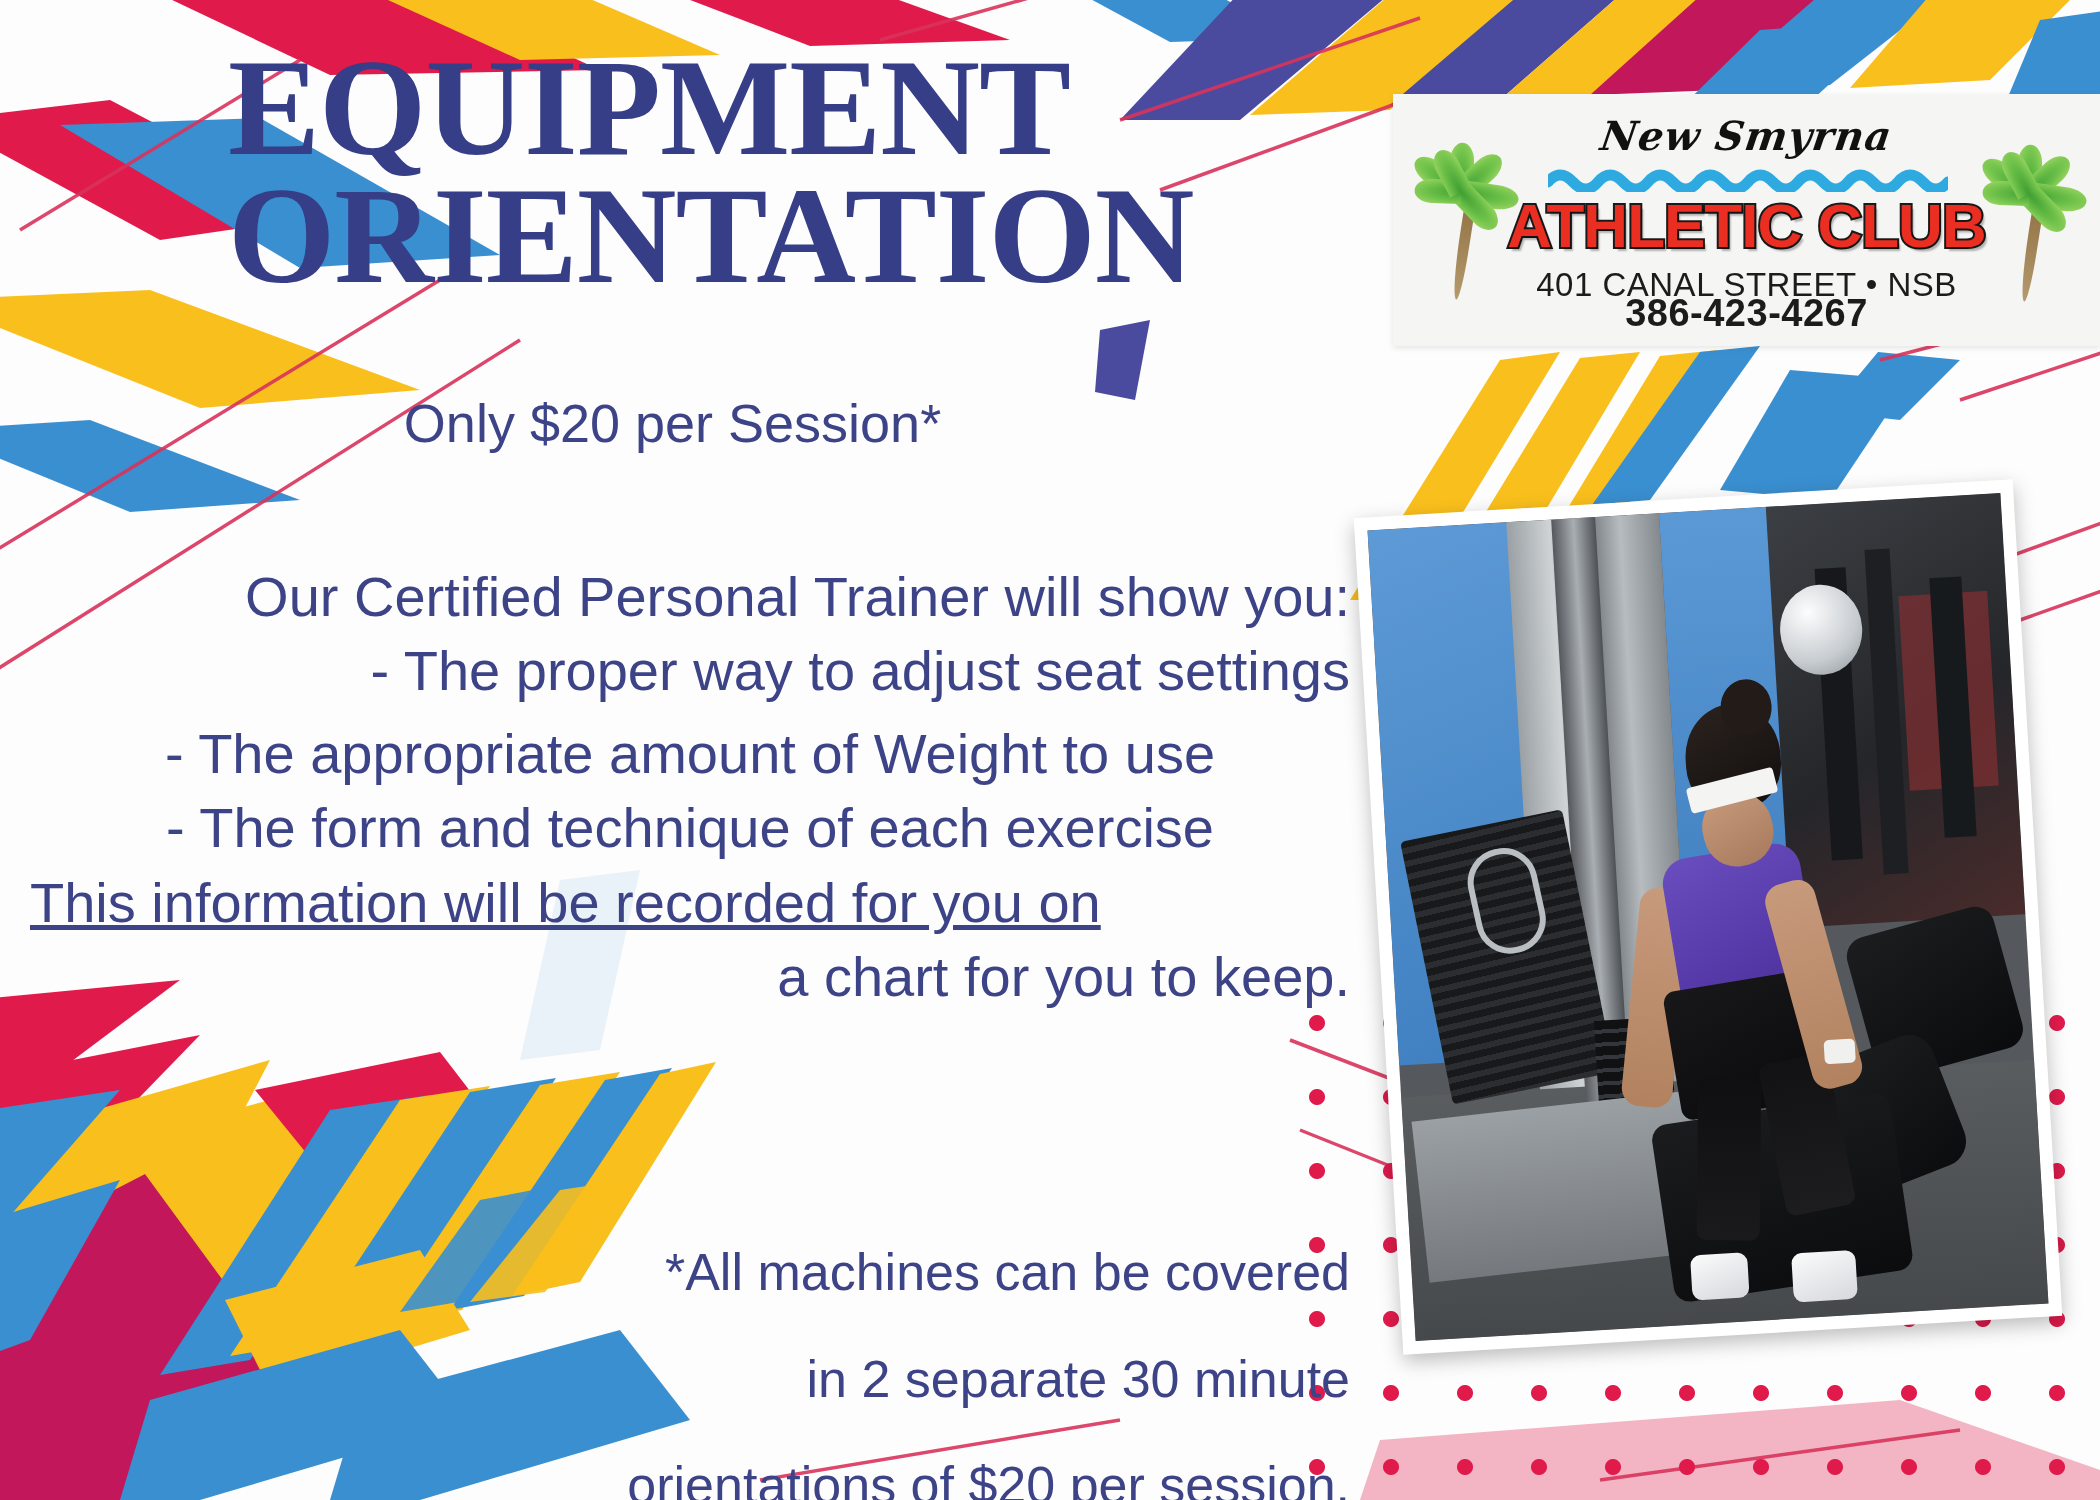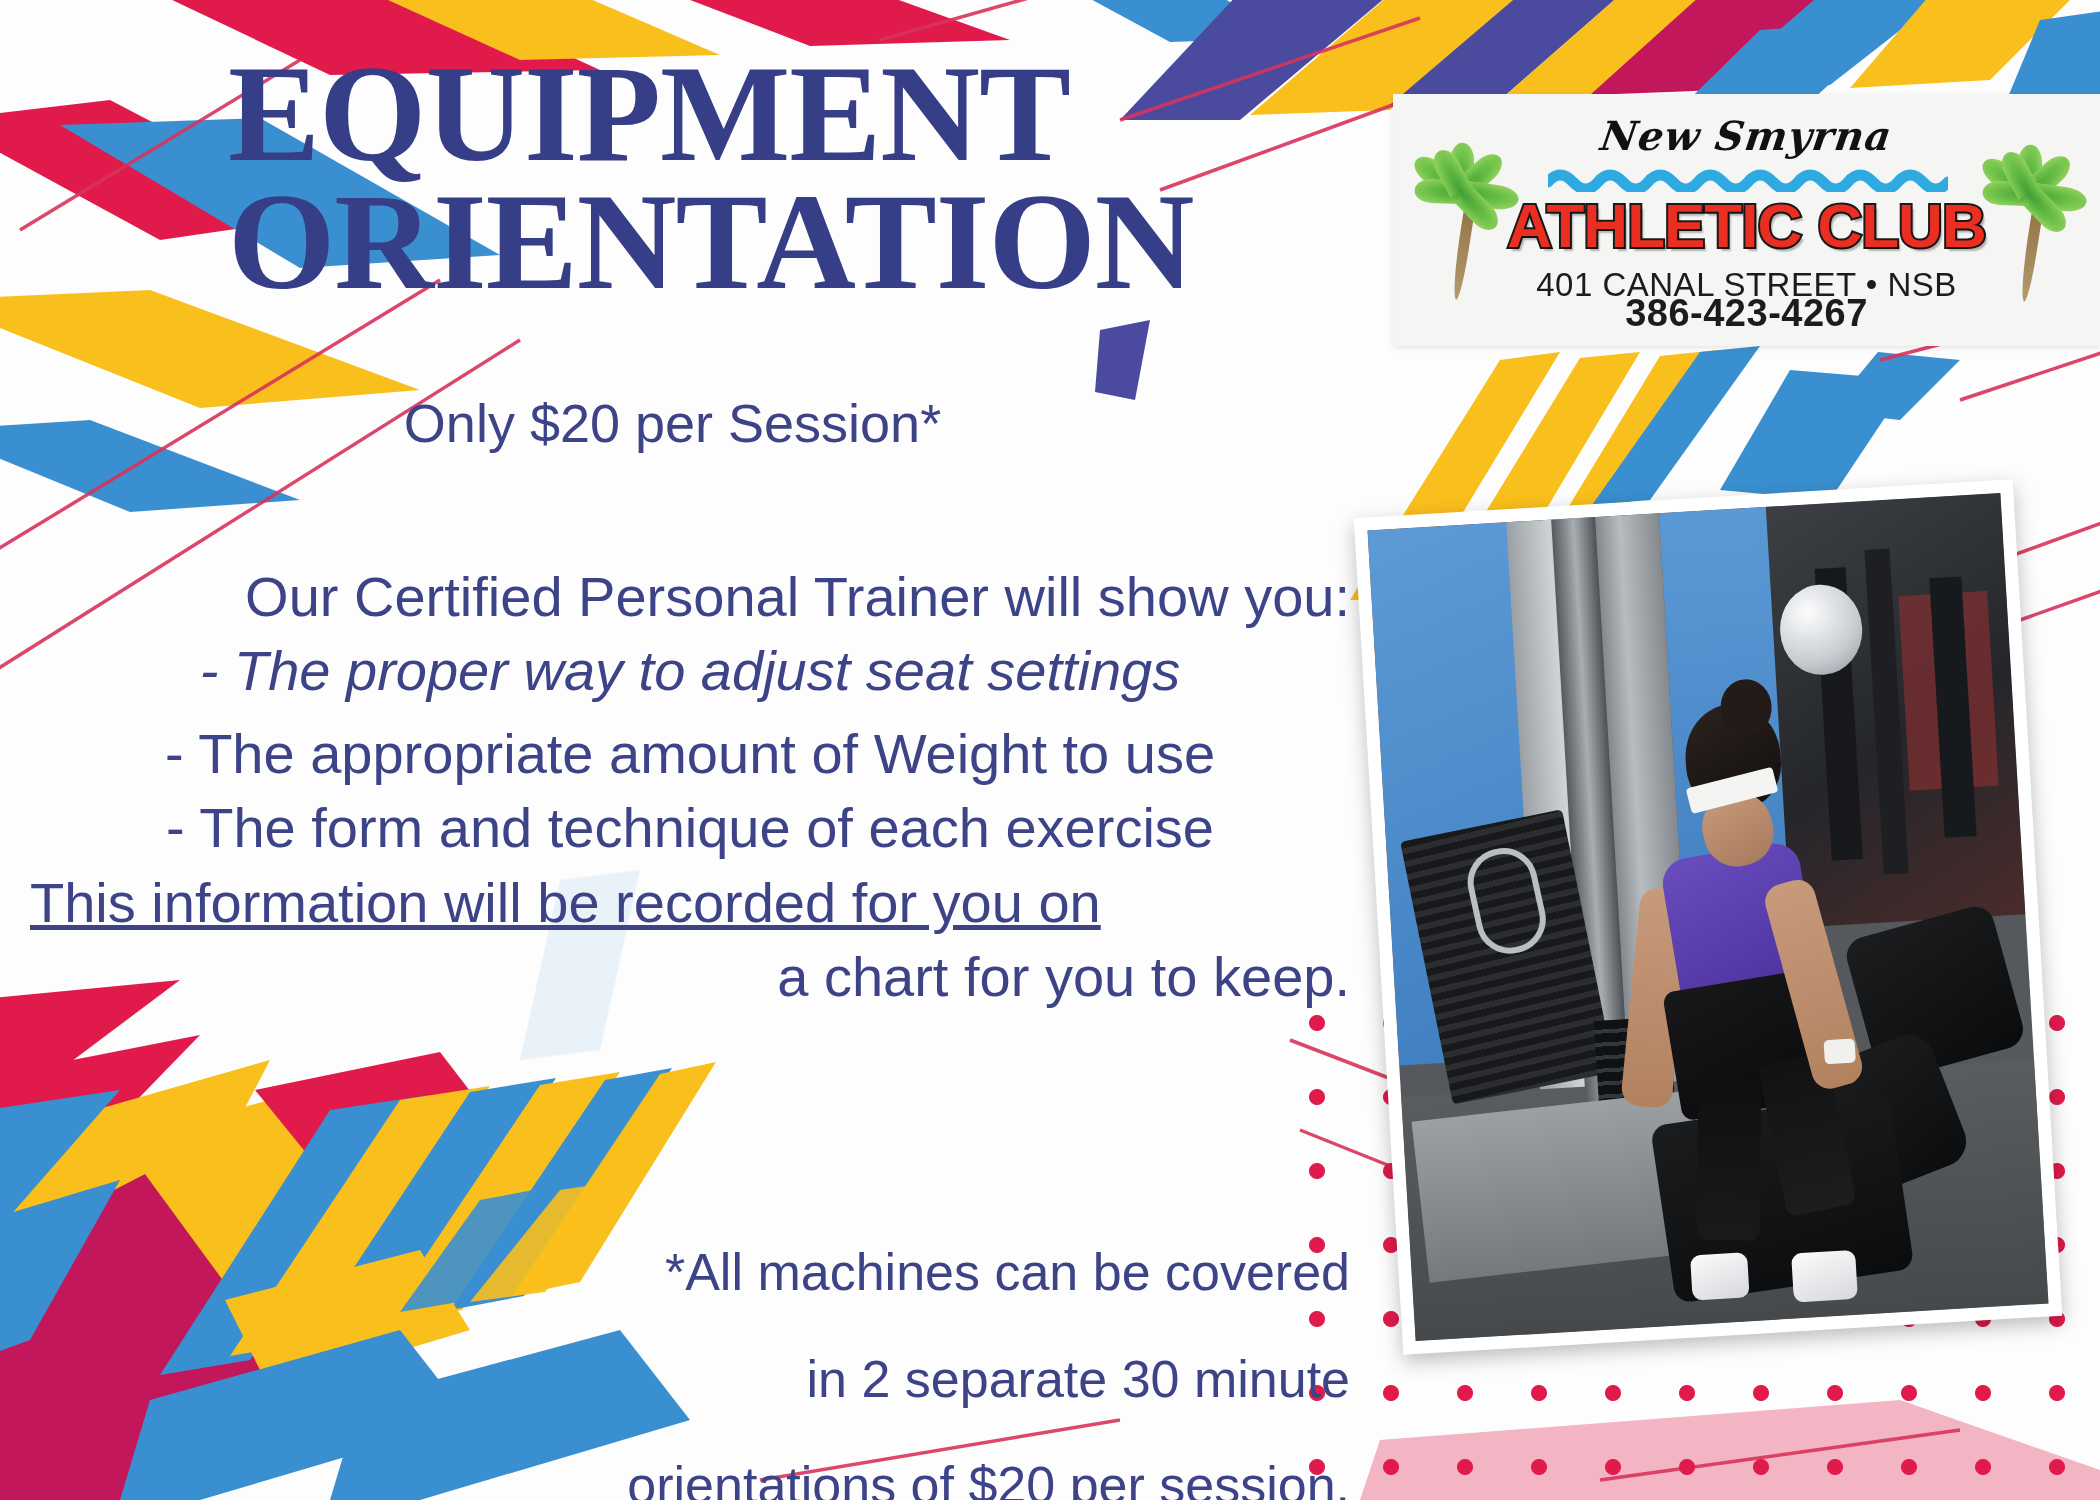--- a/index.html
+++ b/index.html
@@ -74,21 +74,21 @@
   }
   .logo-phone {
     position:absolute; left:0; right:0; top:198px;
     text-align:center;
     font-family:"Liberation Sans", sans-serif;
     font-weight:700; font-size:38px; color:#1c1c1c; letter-spacing:.5px;
   }
 
   
   #headline {
-    position:absolute; left:228px; top:50px; width:1120px;
+    position:absolute; left:228px; top:44px; width:1120px;
     font-family:"Liberation Serif", serif;
     font-weight:700;
     font-size:138px; line-height:.93;
     color:#353e87;
     letter-spacing:-1px;
   }
   #headline .l2 { display:block; }
 
   
   #price-line {
@@ -101,21 +101,21 @@
   
   #body-copy {
     position:absolute; left:30px; top:560px; width:1320px;
     color:#3d4387;
     font-family:"Liberation Sans", sans-serif;
     font-size:56px;
     line-height:1.33;
   }
   #body-copy .ln { display:block; white-space:nowrap; }
   #body-copy .intro  { text-align:right;  }
-  #body-copy .b1     { text-align:center;font-style:italic; }
+  #body-copy .b1     { text-align:right; }
   #body-copy .b2     { text-align:center;margin-top:8px; }
   #body-copy .b3     { text-align:center; }
   #body-copy .rec1   { text-align:left;text-decoration:underline; }
   #body-copy .rec2   { text-align:right;  }
 
   
   #footnote {
     position:absolute; left:330px; top:1200px; width:1020px;
     text-align:right;
     color:#3d4387;

